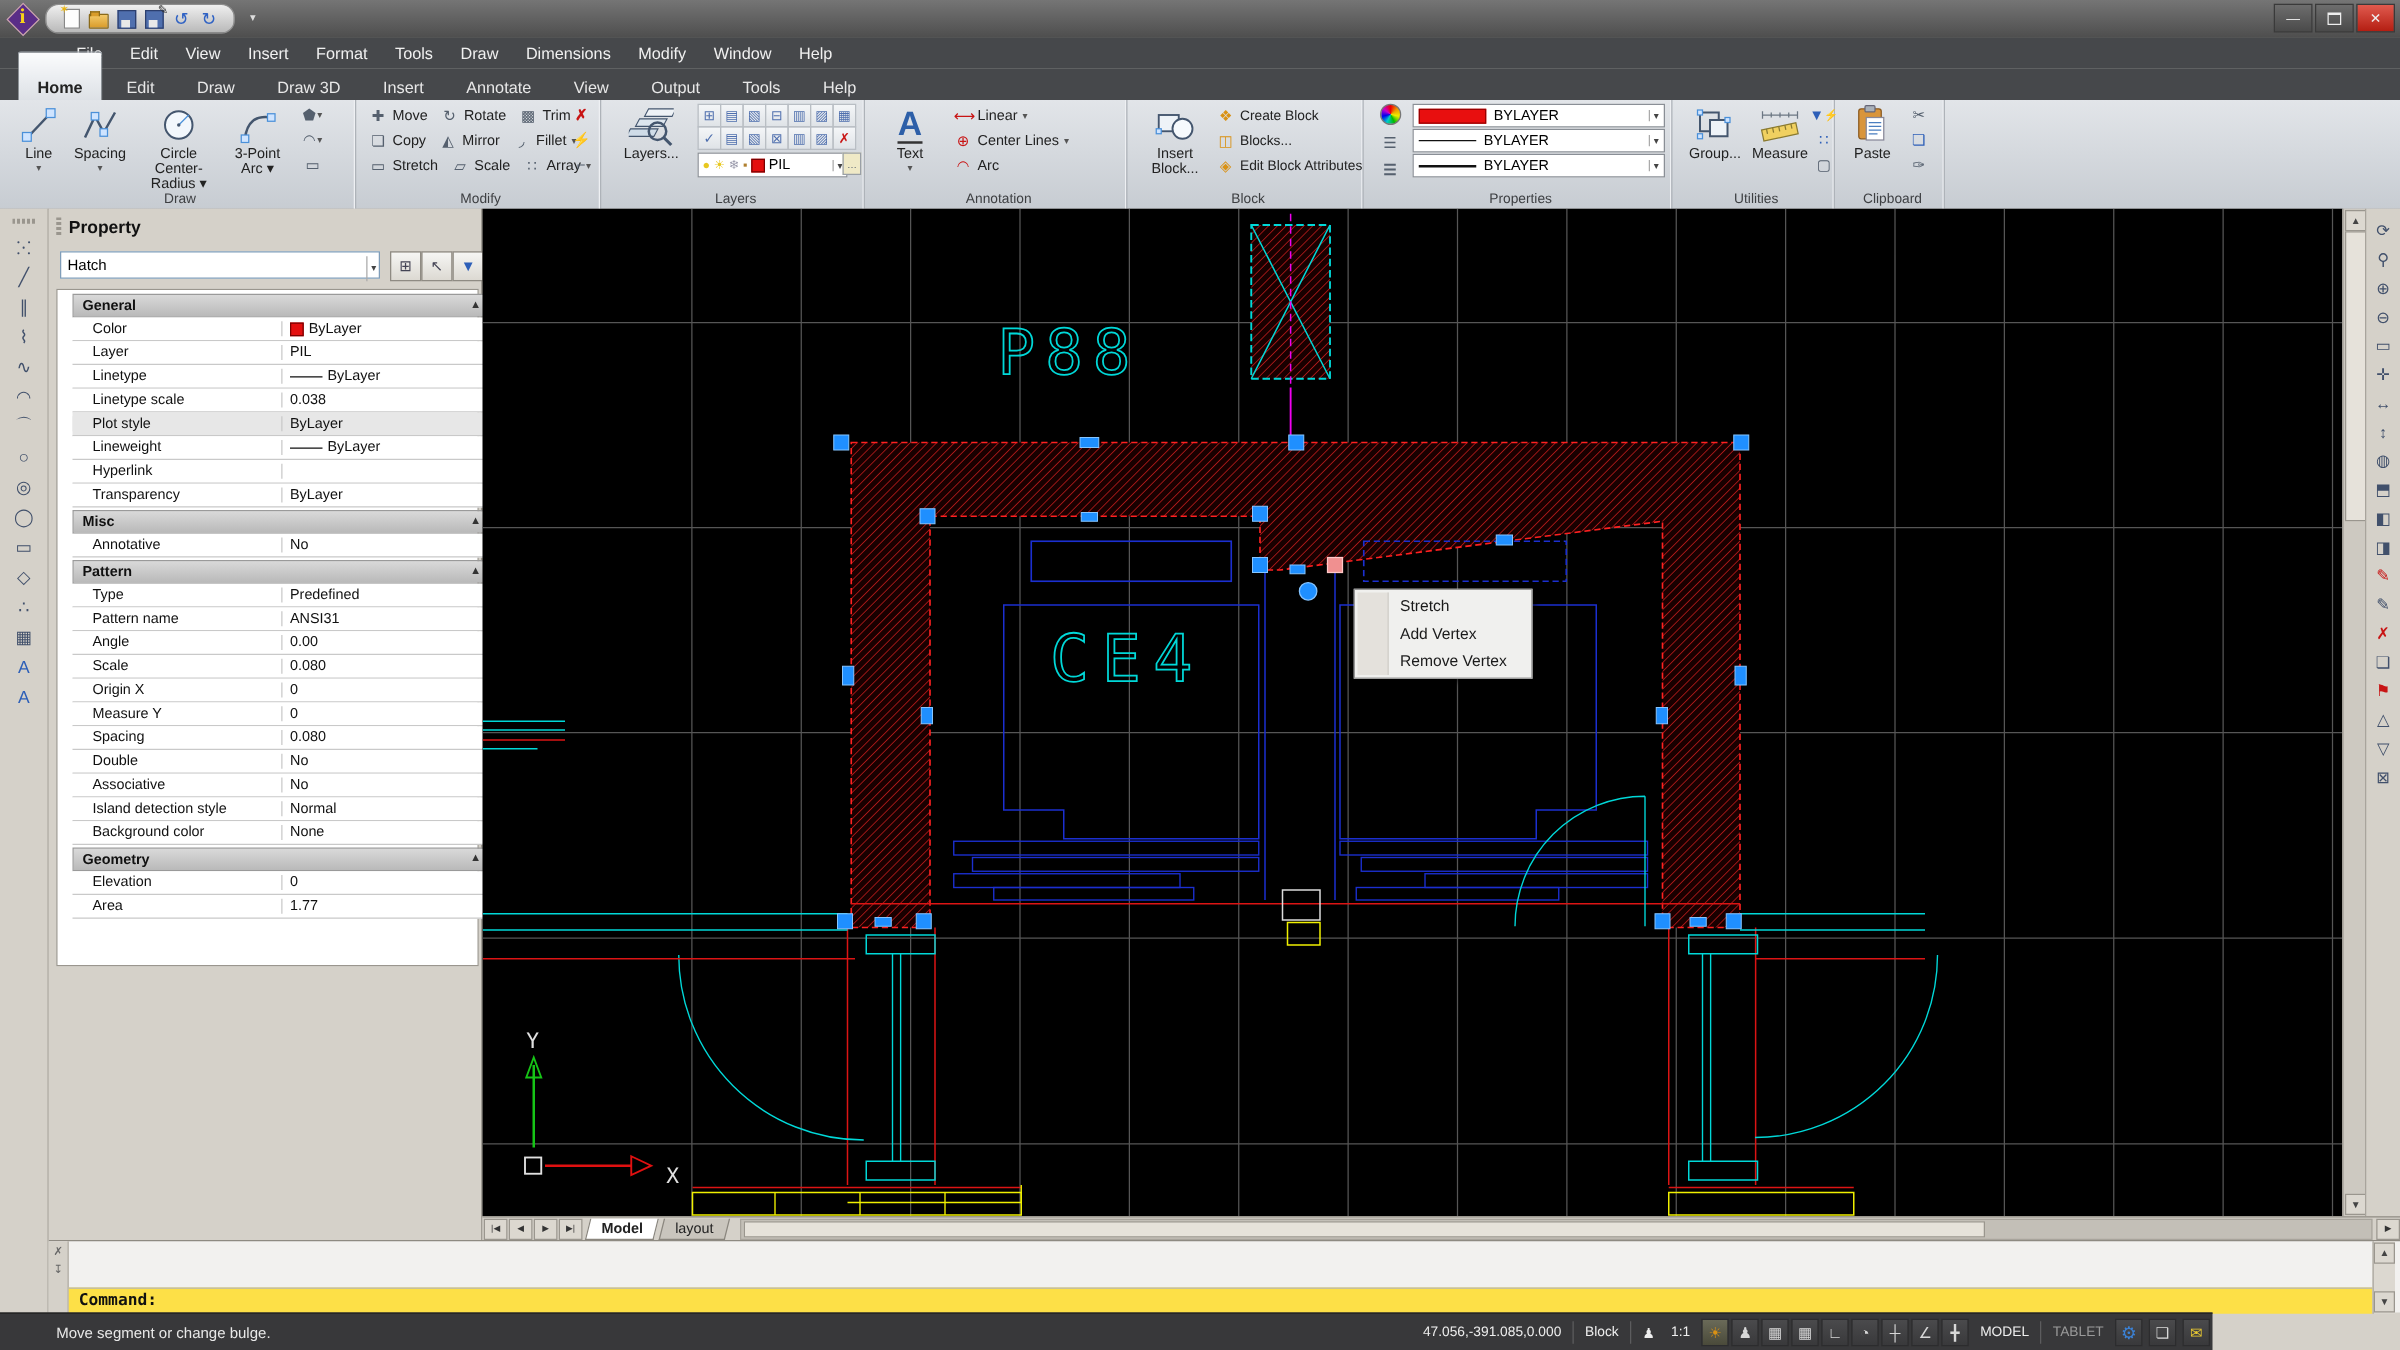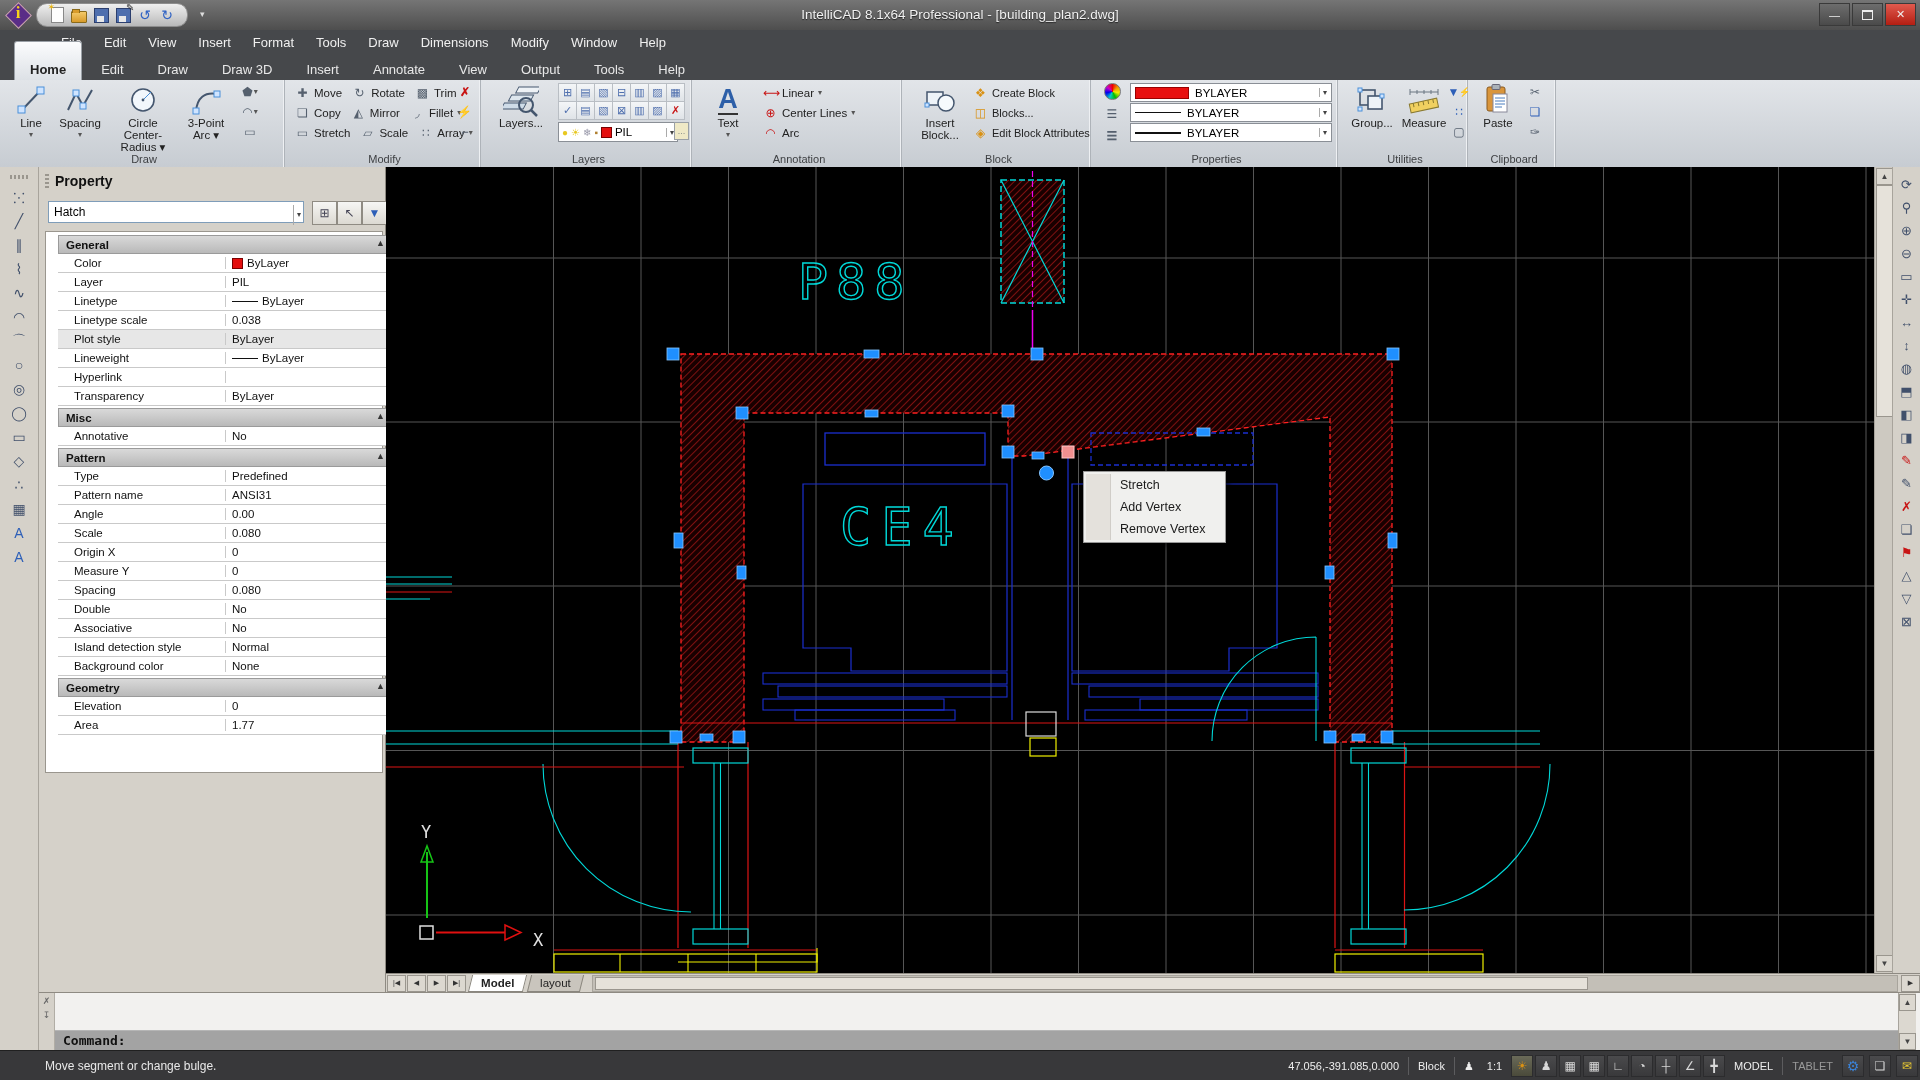--- a/index.html
+++ b/index.html
@@ -141,27 +141,27 @@
   #htrack{flex:1;height:15px;margin:0 2px 0 10px;background:#c3bfb7;border:1px solid #a8a49c;position:relative;}
   #hthumb{position:absolute;left:2px;top:1px;width:76%;height:11px;background:#e6e2da;border:1px solid #9a968e;}
   
   #cmdwin{position:absolute;left:39px;top:992px;width:1881px;height:58px;background:#f2f1ef;
     border-top:1px solid #8e8a82;box-sizing:border-box;}
   #cmdgutter{position:absolute;left:0;top:0;width:16px;height:58px;background:#d5d1c9;
     border-right:1px solid #b1ada5;display:flex;flex-direction:column;align-items:center;gap:4px;padding-top:3px;box-sizing:border-box;}
   #cmdgutter span{font-size:9px;color:#666;}
   #cmdhist{position:absolute;left:22px;top:2px;right:30px;font-family:"DejaVu Sans Mono",monospace;
     font-size:13px;color:#111;line-height:16px;white-space:pre;}
-  #cmdprompt{position:absolute;left:16px;right:22px;top:37px;height:20px;background:#a3a3a3;
+  #cmdprompt{position:absolute;left:16px;right:22px;top:37px;height:20px;background:#fde047;
     border-top:1px solid #b5b5b5;font-family:"DejaVu Sans Mono",monospace;font-size:13px;
     font-weight:bold;line-height:19px;padding-left:8px;color:#111;}
   #cmdscroll{position:absolute;right:4px;top:0;width:17px;height:58px;background:#dcd8d0;border-left:1px solid #a8a49c;}
   #cmdscroll .scrbtn{left:0;}
   
-  #statusbar{position:absolute;left:0;top:1050px;width:1920px;height:30px;background:#38383a;
+  #statusbar{position:absolute;left:0;top:1050px;width:1770px;height:30px;background:#38383a;
     border-top:1px solid #202020;color:#e8e8e8;font-size:12px;}
   #stmsg{position:absolute;left:45px;top:0;line-height:30px;}
   #stright{position:absolute;right:2px;top:0;height:30px;display:flex;align-items:center;gap:5px;}
   .stsep{width:1px;height:18px;background:#5c5c5e;}
   .sttext{font-size:11px;color:#eee;padding:0 4px;white-space:nowrap;}
   .sticon{width:20px;height:20px;display:flex;align-items:center;justify-content:center;
     font-size:12px;color:#d8d8d8;background:linear-gradient(#4a4a4c,#39393b);border:1px solid #2c2c2e;}
   .sticon.on{background:linear-gradient(#6a6a58,#4a4a3a);}
   .dimtxt{color:#9a9a9a;}
   
@@ -188,21 +188,20 @@
       <span class="qicon">
           <span class="qsave"></span>
         </span>
       <span class="qicon">
           <span class="qsave pencil"></span>
         </span>
       <span class="qicon">↺</span>
       <span class="qicon">↻</span>
     </div>
     <span id="qatdrop" style="position:absolute;left:198px;top:9px;color:#ddd;font-size:9px;">▾</span>
-    <div id="wintitle">IntelliCAD 8.1x64 Professional  -  [building_plan2.dwg]</div>
     <div id="winbtns">
       <div class="winbtn">—</div>
       <div class="winbtn">
           <span class="maxglyph"></span>
         </div>
       <div class="winbtn close">✕</div>
     </div>
   </div>
 
   <div id="menubar">

